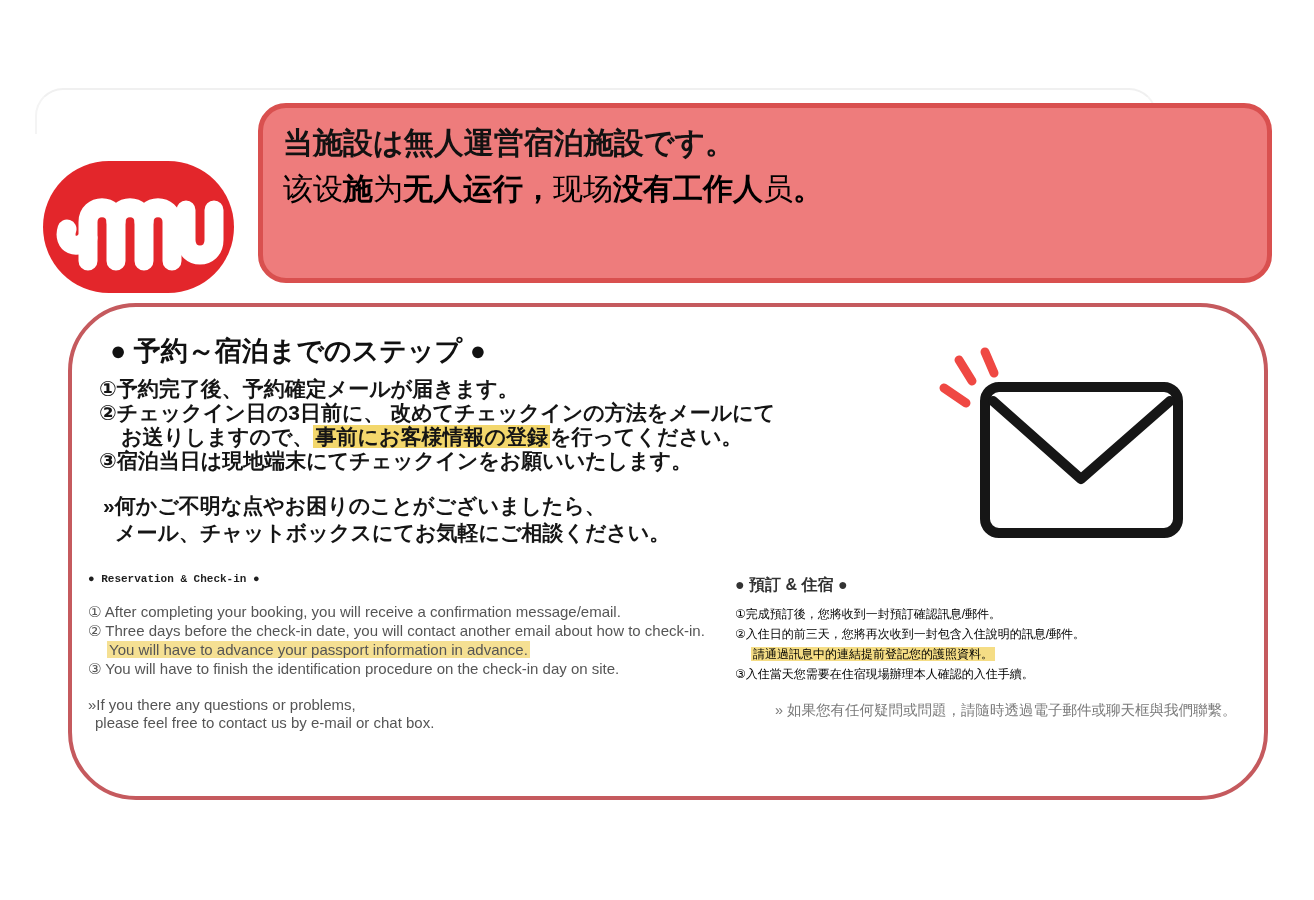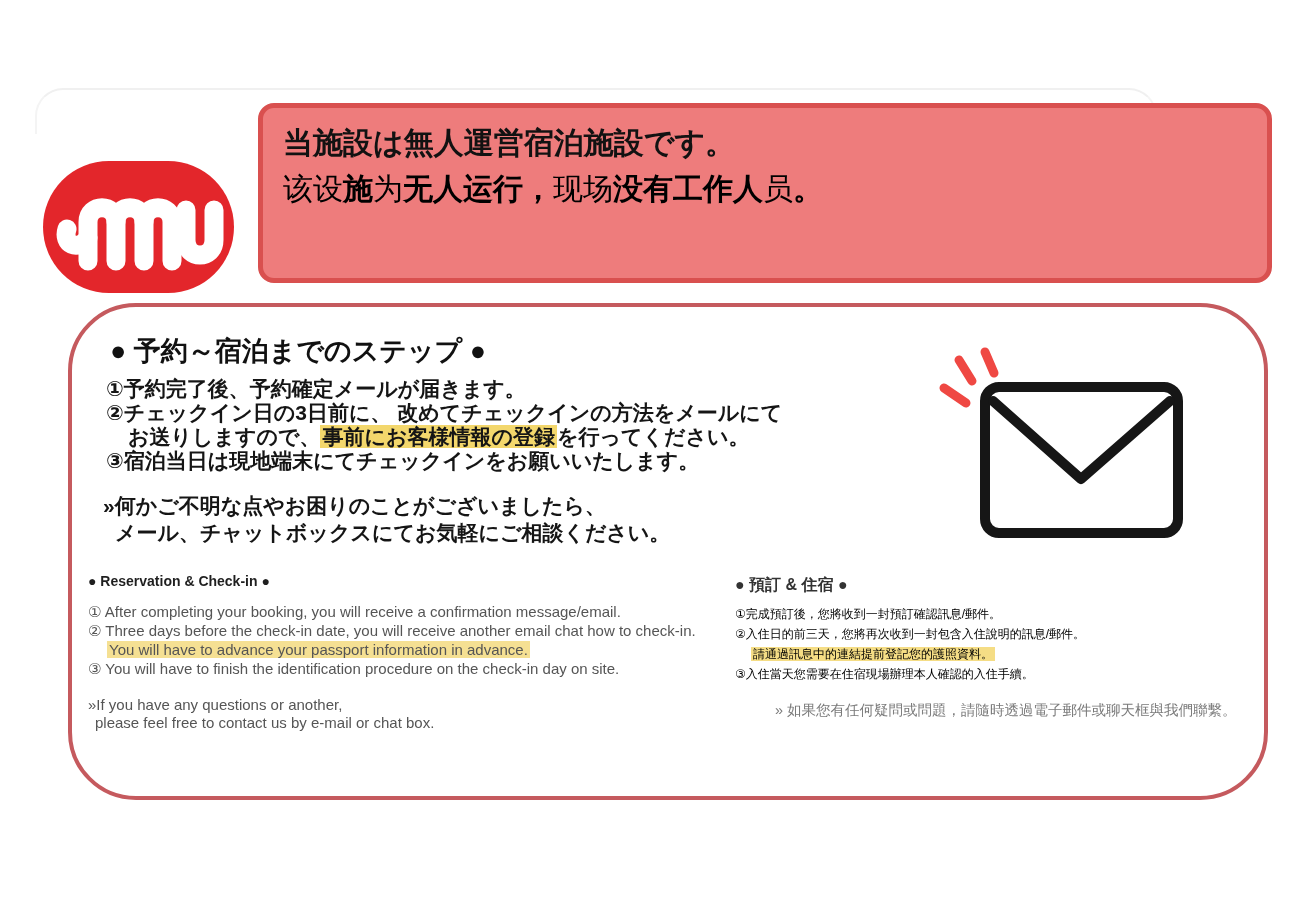--- a/index.html
+++ b/index.html
@@ -19,41 +19,41 @@
     border-top:2px solid #f0f0f0;border-left:2px solid #f4f4f4;border-right:2px solid #f4f4f4;
     border-top-left-radius:28px;border-top-right-radius:28px;
   }
   
   .logo{position:absolute;left:40px;top:158px;width:197px;height:138px;}
   .logo-bg{fill:var(--logo-red);}
   .logo-letter{fill:none;stroke:#ffffff;stroke-width:19;stroke-linecap:round;}
   
   .banner{
     position:absolute;left:258px;top:103px;width:1014px;height:180px;
-    background:var(--banner-bg);border:5px solid var(--banner-border);border-radius:16px;
+    background:var(--banner-bg);border:5px solid var(--banner-border);border-radius:28px;
     padding:12px 10px 0 20px;
   }
   .banner .l1{font-size:30px;line-height:46px;font-weight:bold;color:#121212;}
   .banner .l2{font-size:28px;line-height:45px;font-weight:bold;color:#2b2b2b;}
   .banner .l3{font-size:30px;line-height:46px;font-weight:bold;color:#000000;}
   .banner .l3 .reg{font-weight:400;font-family:"Liberation Serif","DejaVu Serif",serif;}
   
   .mainbox{
     position:absolute;left:68px;top:303px;width:1200px;height:497px;
     background:#ffffff;border:4px solid var(--box-border);border-radius:68px;
   }
   .ja-title{position:absolute;left:110px;top:333px;font-size:27px;font-weight:bold;color:#111;}
-  .ja-steps{position:absolute;left:106px;top:377px;font-size:21px;font-weight:bold;color:#151515;}
+  .ja-steps{position:absolute;left:99px;top:377px;font-size:21px;font-weight:bold;color:#151515;}
   .ja-steps .tline{line-height:24px;white-space:nowrap;}
   .ja-steps .ind{padding-left:22px;}
   .ja-steps .hl{background:var(--hl-ja);padding:0 2px;}
   .ja-note{position:absolute;left:103px;top:492px;font-size:21px;font-weight:bold;color:#151515;}
   .ja-note .tline{line-height:27px;white-space:nowrap;}
   .ja-note .ind{padding-left:12px;}
-  .en-title{position:absolute;left:88px;top:573px;font-size:14px;font-weight:bold;color:#1f1f1f;}
+  .en-title{position:absolute;left:88px;top:573px;font-size:11px;font-weight:bold;color:#1f1f1f;font-family:Liberation Mono, monospace;}
   .en-steps{position:absolute;left:88px;top:602px;font-size:15px;color:#555;}
   .en-steps .tline{line-height:19px;white-space:nowrap;}
   .en-steps .ind{padding-left:19px;}
   .en-steps .hl{background:var(--hl-en);padding:0 2px;}
   .en-note{position:absolute;left:88px;top:696px;font-size:15px;color:#555;}
   .en-note .tline{line-height:18px;white-space:nowrap;}
   .en-note .ind{padding-left:7px;}
   .zh-title{position:absolute;left:735px;top:575px;font-size:16px;font-weight:bold;color:#333;}
   .zh-steps{position:absolute;left:735px;top:604px;font-size:12px;color:#000000;}
   .zh-steps .tline{line-height:20px;white-space:nowrap;}
@@ -107,26 +107,26 @@
     <line class="spark" x1="29" y1="16" x2="42" y2="37"></line>
     <line class="spark" x1="14" y1="44" x2="36" y2="59"></line>
   </g>
   <rect class="env-body" x="55" y="43" width="193" height="146" rx="14"></rect>
   <path class="env-flap" d="M63 57 L151 135 L240 57"></path>
 </svg>
 
 <div class="en-title">● Reservation &amp; Check-in ●</div>
 <div class="en-steps">
     <div class="tline"><span>① After completing your booking, you will receive a confirmation message/email.</span></div>
-    <div class="tline"><span>② Three days before the check-in date, you will receive another email chat how to check-in.</span></div>
+    <div class="tline"><span>② Three days before the check-in date, you will contact another email about how to check-in.</span></div>
     <div class="tline ind"><span class="hl">You will have to advance your passport information in advance.</span></div>
     <div class="tline"><span>③ You will have to finish the identification procedure on the check-in day on site.</span></div>
   </div>
 <div class="en-note">
-    <div class="tline"><span>»If you have any questions or another,</span></div>
+    <div class="tline"><span>»If you there any questions or problems,</span></div>
     <div class="tline ind"><span>please feel free to contact us by e-mail or chat box.</span></div>
   </div>
 
 <div class="zh-title">● 預訂 &amp; 住宿 ●</div>
 <div class="zh-steps">
     <div class="tline"><span>①完成預訂後，您將收到一封預訂確認訊息/郵件。</span></div>
     <div class="tline"><span>②入住日的前三天，您將再次收到一封包含入住說明的訊息/郵件。</span></div>
     <div class="tline ind"><span class="hl">請通過訊息中的連結提前登記您的護照資料。</span></div>
     <div class="tline"><span>③入住當天您需要在住宿現場辦理本人確認的入住手續。</span></div>
   </div>

